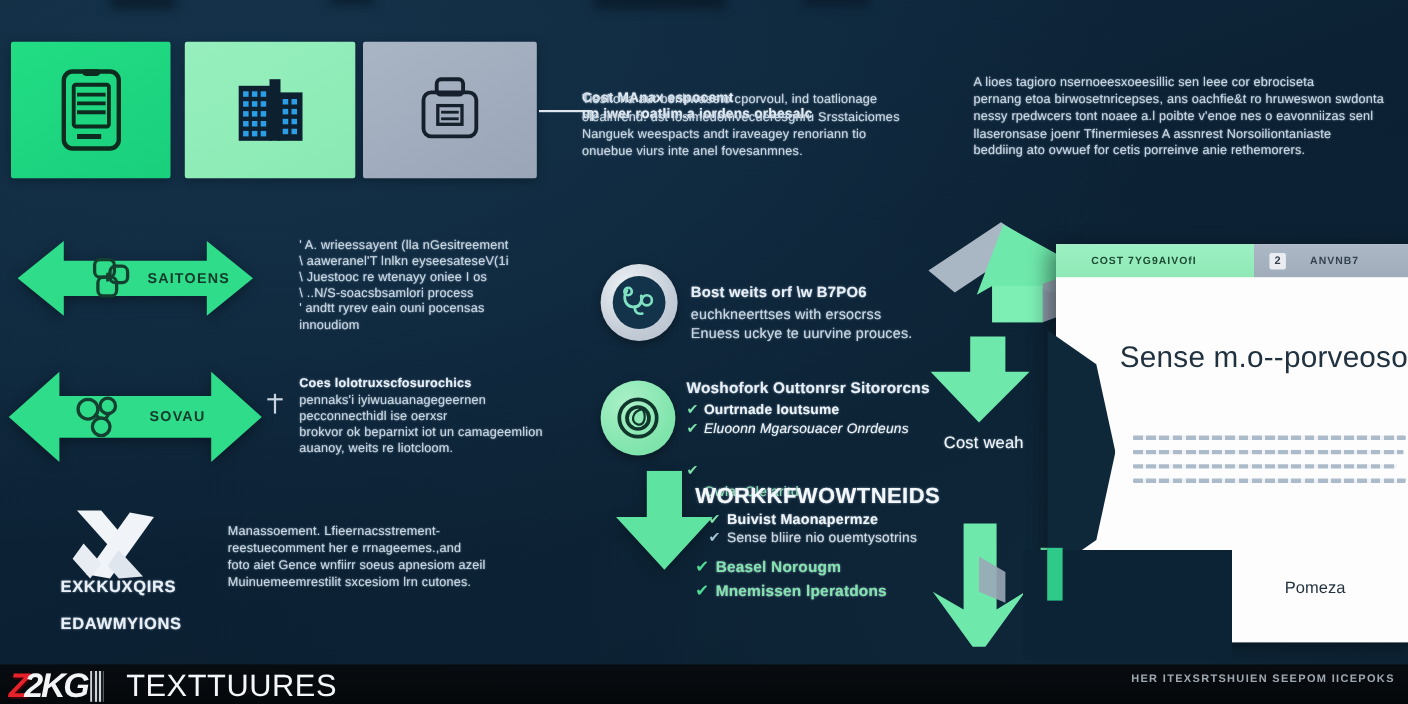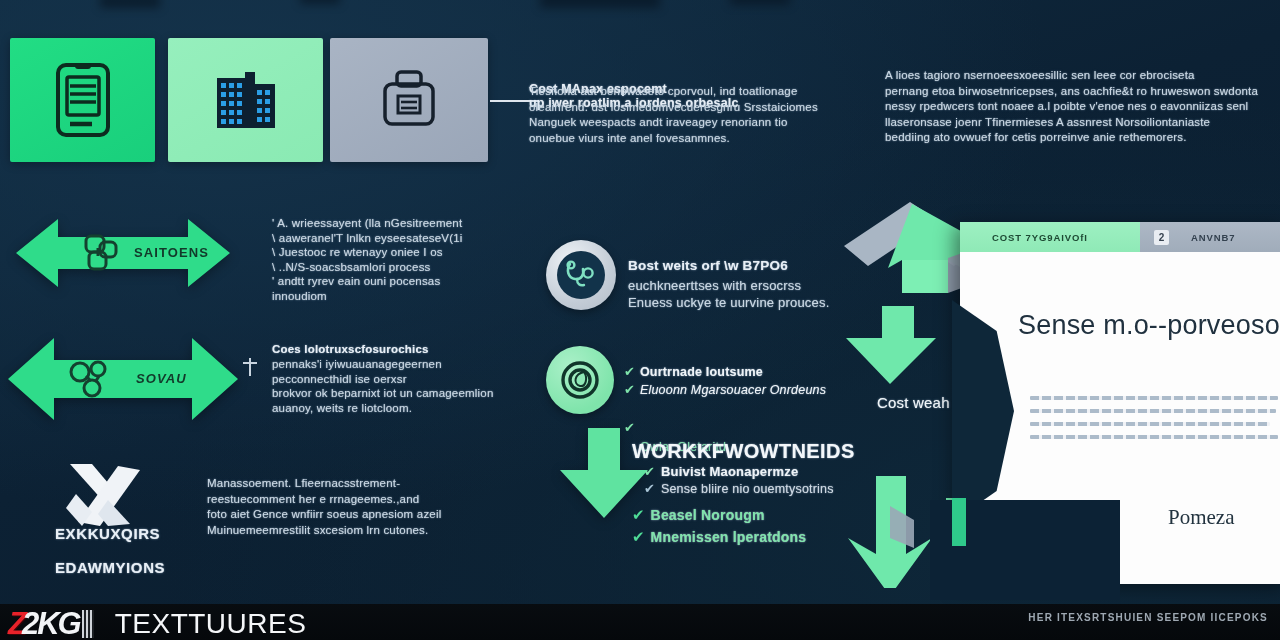--- a/index.html
+++ b/index.html
@@ -68,22 +68,22 @@
         background:linear-gradient(180deg,#adb8c6,#a0acba);padding-left:14px;}
   .tab-label{font-size:9.5px;font-weight:bold;letter-spacing:.9px;filter:blur(.35px);}
   #tab1 .tab-label{color:#1d4a33;}
   #tab2 .tab-label{color:#33414f;margin-left:22px;}
   .tabbadge{width:15px;height:15px;border-radius:2px;background:#e9edf2;
             color:#36424f;font-size:10px;font-weight:bold;display:flex;
             align-items:center;justify-content:center;filter:blur(.3px);}
 
   #panel-h1{position:absolute;left:1018px;top:310px;font-size:27px;color:#20313f;
             letter-spacing:.2px;filter:blur(.25px);}
-  #panel-h2{position:absolute;left:1168px;top:505px;font-size:21px;color:#22333f;
-            filter:blur(.25px);font-family:Liberation Serif, serif;}
+  #panel-h2{position:absolute;left:1168px;top:526px;font-size:15px;color:#22333f;
+            filter:blur(.25px);}
 
   
   .linegrp{position:absolute;left:1030px;top:396px;width:248px;}
   .line{height:4px;margin-bottom:9px;border-radius:1px;
         background:repeating-linear-gradient(90deg,#9fb0c2 0 9px,#eef1f5 9px 12px);
         filter:blur(.5px);opacity:.85;}
 
   
   #wedge{position:absolute;left:952px;top:300px;width:62px;height:222px;
          background:#0e2739;clip-path:polygon(0 0,72% 14%,100% 50%,72% 86%,0 100%);}
@@ -216,21 +216,21 @@
     <svg width="230" height="90" viewBox="0 0 230 90">
       <path d="M0 45 L46 4 L46 26 L184 26 L184 4 L230 45 L184 86 L184 64 L46 64 L46 86 Z" fill="#2fdc8a"></path>
     </svg>
     <svg width="52" height="44" viewBox="0 0 52 44" style="position:absolute;left:58px;top:24px;">
       <circle cx="14" cy="14" r="9" fill="none" stroke="#14402f" stroke-width="3"></circle>
       <circle cx="32" cy="11" r="7" fill="none" stroke="#14402f" stroke-width="3"></circle>
       <circle cx="26" cy="30" r="8" fill="none" stroke="#14402f" stroke-width="3"></circle>
       <path d="M20 18 L25 23" stroke="#14402f" stroke-width="3"></path>
       <path d="M33 18 L30 23" stroke="#14402f" stroke-width="3"></path>
     </svg>
-    <div class="arrow-label" style="left:128px;top:37px;font-style:italic;">SOVAU</div>
+    <div class="arrow-label" style="left:128px;top:37px;">SOVAU</div>
   </div>
 
   <div class="smear" style="left:243px;top:362px;width:14px;height:2px;background:#c9d5e0;"></div>
   <div class="smear" style="left:249px;top:358px;width:2px;height:18px;background:#c9d5e0;"></div>
 
   <div class="txt b" style="left:272px;top:343px;font-size:11.5px;">Coes lolotruxscfosurochics</div>
   <div class="txt" style="left:272px;top:357px;font-size:11.5px;line-height:14.5px;width:245px;">pennaks'i iyiwuauanagegeernen
 pecconnecthidl ise oerxsr
 brokvor ok beparnixt iot un camageemlion
 auanoy, weits re liotcloom.</div>
@@ -266,20 +266,21 @@
   <div class="txt" style="left:628px;top:277px;font-size:13px;line-height:17px;width:230px;">euchkneerttses with ersocrss
 Enuess uckye te uurvine prouces.</div>
 
   <div class="cicon" id="cicon2">
     <svg width="44" height="44" viewBox="0 0 44 44">
       <circle cx="22" cy="22" r="17" fill="none" stroke="#10352a" stroke-width="3.4"></circle>
       <circle cx="22" cy="22" r="10" fill="none" stroke="#10352a" stroke-width="3.4"></circle>
       <path d="M26 14 C16 16 15 26 22 28 C28 29 30 20 26 14 Z" fill="#8fe9b6" stroke="#10352a" stroke-width="2"></path>
     </svg>
   </div>
+  <div class="txt b" style="left:624px;top:344px;font-size:14px;">Woshofork Outtonrsr Sitororcns</div>
   <div style="position:absolute;left:624px;top:364px;">
     <div style="display:flex;align-items:center;margin-bottom:3px;">
       <span style="color:#7fe4ab;font-size:13px;margin-right:5px;filter:blur(.4px);">✔</span>
       <span class="txt b" style="position:static;font-size:12.5px;color:#eef3f7;">Ourtrnade Ioutsume</span>
     </div>
     <div style="display:flex;align-items:center;margin-bottom:3px;">
       <span style="color:#7fe4ab;font-size:13px;margin-right:5px;filter:blur(.4px);">✔</span>
       <span class="txt" style="position:static;font-size:12.5px;color:#eef3f7;font-style:italic;">Eluoonn Mgarsouacer Onrdeuns</span>
     </div>
     <div style="display:flex;align-items:center;">
@@ -327,21 +328,21 @@
       <path d="M14 150 L50 150 L50 118 L82 118 L82 150 L104 150 L58 196 Z" fill="#6fe8ab" transform="translate(-6,-10)"></path>
 
       <path d="M48 300 L78 300 L78 378 L104 362 L62 420 L20 362 L48 378 Z" fill="#6fe8ab" transform="translate(-10,-22)"></path>
 
       <path d="M62 330 L86 344 L86 372 L62 362 Z" fill="#9aa7b6" opacity=".9" transform="translate(-10,-22)"></path>
 
       <path d="M118 322 L164 322 L164 362 L118 362 Z" fill="#6fe8ab" transform="translate(-10,-22)"></path>
       <path d="M108 362 L176 362 L142 400 Z" fill="#6fe8ab" transform="translate(-10,-22)"></path>
     </svg>
   </div>
-  <div class="txt b" style="left:858px;top:394px;font-size:15px;color:#f0f5f8;font-weight:normal;margin-left:19px;">Cost weah</div>
+  <div class="txt b" style="left:858px;top:394px;font-size:15px;color:#f0f5f8;font-weight:normal;">Cost weah</div>
 
   <div id="panel"></div>
 
   <div id="tabbar">
     <div class="tab" id="tab1">
       <span class="tab-label">COST 7YG9AIVOfI</span>
     </div>
     <div class="tab" id="tab2">
       <span class="tabbadge">2</span>
       <span class="tab-label">ANVNB7</span>

